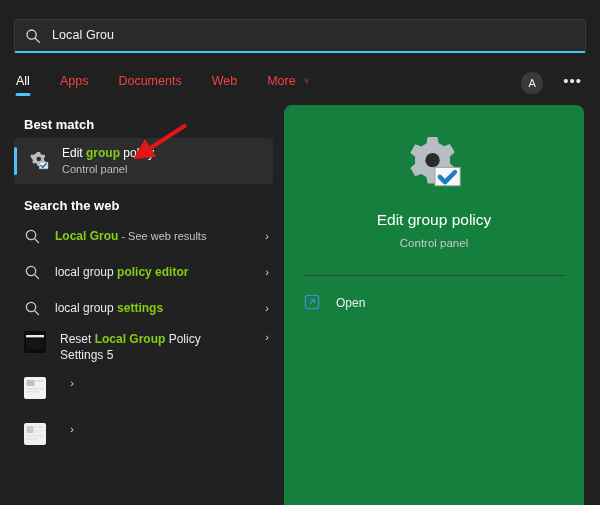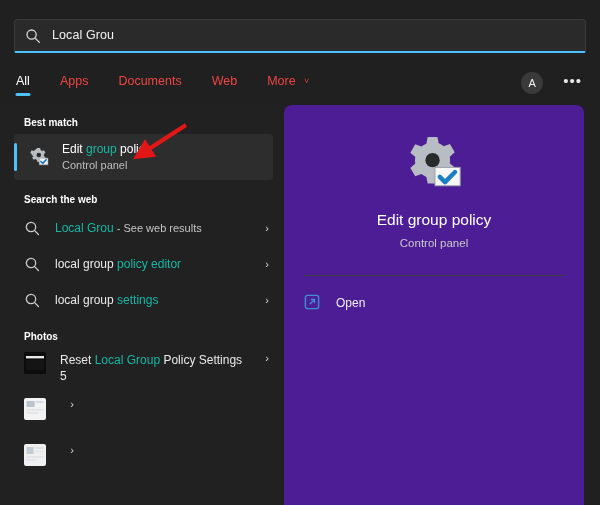--- a/index.html
+++ b/index.html
@@ -95,21 +95,21 @@
   .results {
     position: absolute;
     left: 0; top: 103px;
     width: 281px;
     height: 402px;
     background: #212121;
     padding: 0;
     overflow: hidden;
   }
   .section-title {
-    font-size: 10px;
+    font-size: 13px;
     font-weight: bold;
     color: #ffffff;
     margin: 14px 0 6px 24px;
   }
 
   
   .bestmatch {
     position: relative;
     margin: 0 8px 0 14px;
     height: 46px;
@@ -150,41 +150,41 @@
     font-size: 12px;
     color: #eaeaea;
     line-height: 1.35;
   }
   .row .r-chev {
     flex: 0 0 14px;
     font-size: 11px;
     color: #d8d8d8;
     text-align: right;
   }
-  b { font-weight: normal; color: #14b8a6; }
+  b { font-weight: bold; color: #84cc16; }
   .dim { color: #c4c4c4; font-size: 11px; }
 
   
   .row.photo { min-height: 44px; align-items: flex-start; }
   .thumb {
     width: 22px; height: 22px; flex: 0 0 22px;
     margin-right: 14px;
     border-radius: 2px;
     overflow: hidden;
     background: #111;
   }
   .row.photo .r-label { padding-right: 8px; }
 
   
   .preview {
     position: absolute;
     left: 284px; top: 105px;
     width: 300px;
     height: 400px;
-    background: #4c1d95;
+    background: #15803d;
     border-radius: 8px 8px 0 0;
     padding: 0;
   }
   .pv-icon-wrap {
     display: flex; justify-content: center;
     margin-top: 28px;
   }
   .pv-gear { width: 62px; height: 62px; }
   .pv-title {
     text-align: center;
@@ -306,21 +306,20 @@
     <span class="r-icon">
       <svg viewBox="0 0 16 16" width="17" height="17">
         <circle cx="6.6" cy="6.6" r="4.4" fill="none" stroke="#dcdcdc" stroke-width="1.2"></circle>
         <line x1="10" y1="10" x2="13.6" y2="13.6" stroke="#dcdcdc" stroke-width="1.2" stroke-linecap="round"></line>
       </svg>
     </span>
     <span class="r-label"><span>local group </span><b>settings</b></span>
     <span class="r-chev">›</span>
   </div>
 
-  <div class="section-title">Photos</div>
 
   <div class="row photo">
     <span class="thumb">
       <svg viewBox="0 0 22 22" width="22" height="22">
         <rect x="0" y="0" width="22" height="22" fill="#0c0c0c"></rect>
         <rect x="2" y="4" width="18" height="2.4" fill="#e8e8e8"></rect>
         <rect x="2" y="8" width="18" height="10" fill="#141414"></rect>
       </svg>
     </span>
     <span class="r-label"><span>Reset </span><b>Local Group</b><span> Policy Settings 5</span></span>

